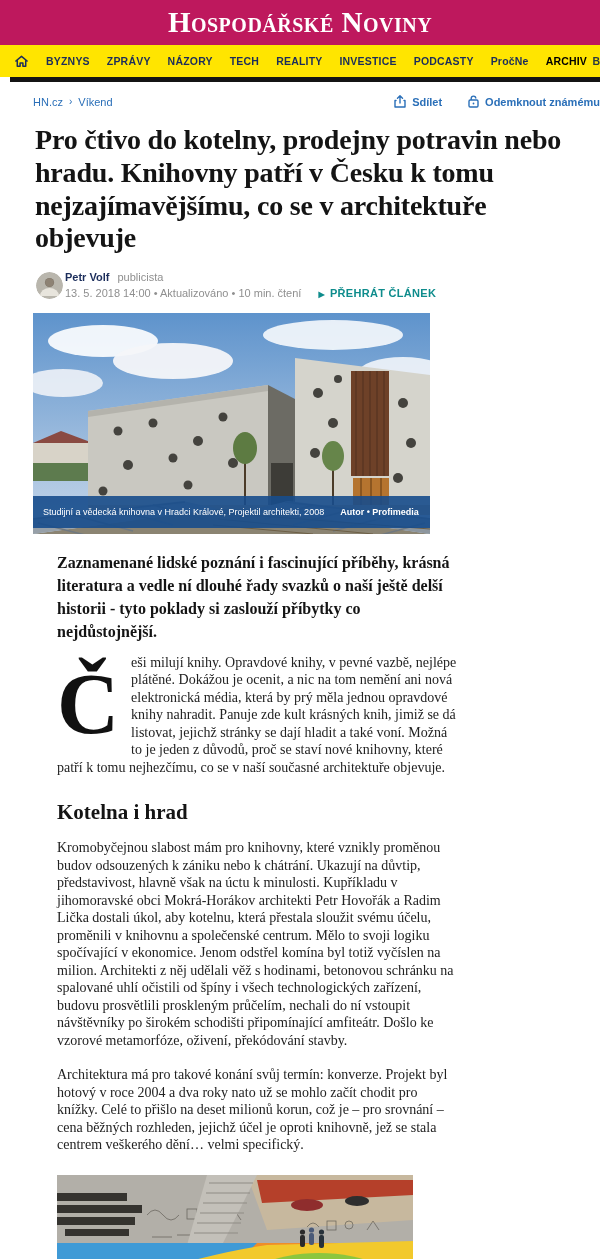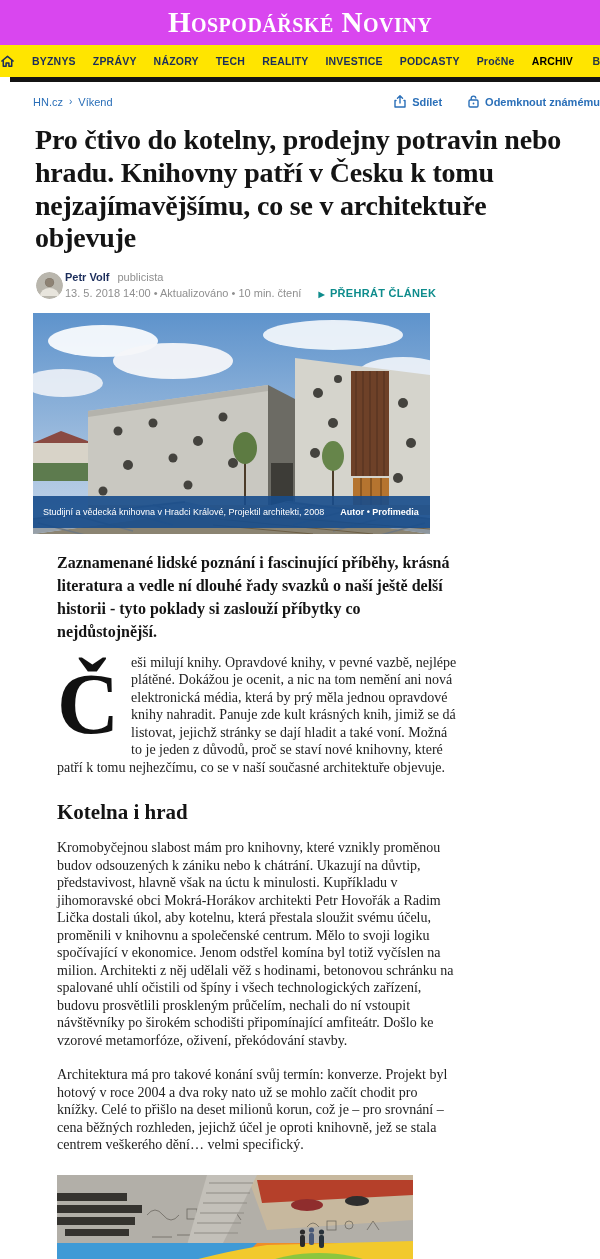--- a/index.html
+++ b/index.html
@@ -1,25 +1,25 @@
 <!DOCTYPE html>
 <html><head>
 <meta charset="utf-8">
 <style>
   * { margin:0; padding:0; box-sizing:border-box; }
   html,body { width:600px; height:1259px; overflow:hidden; background:#fff;
               font-family:"Liberation Sans", sans-serif; }
 
   
-  .topbar { height:45px; background:#d946ef; display:flex; align-items:center; justify-content:center; }
+  .topbar { height:45px; background:#be185d; display:flex; align-items:center; justify-content:center; }
   .logo { color:#fff; font-family:"Liberation Serif", serif; font-weight:bold;
           font-variant:small-caps; font-size:29px; letter-spacing:.5px; line-height:1; }
 
   .navbar { height:32px; background:#ffe500; display:flex; align-items:center;
-            gap:17px; position:relative; overflow:hidden; }
+            padding-left:14px; gap:17px; position:relative; overflow:hidden; }
   .nav-item { font-size:10.5px; font-weight:bold; color:#1b2d5b; letter-spacing:.2px;
               white-space:nowrap; cursor:pointer; }
   .nav-item.active { color:#000; }
   .nav-right-cut { position:absolute; right:-6px; font-size:10.5px; font-weight:bold; color:#2b3a3f; }
   .home-ic { display:flex; align-items:center; }
 
   .blackbar { height:5px; background:#141414; margin-left:10px; }
 
   
   .crumbrow { margin:13px 0 0 33px; width:567px; display:flex; align-items:center;

